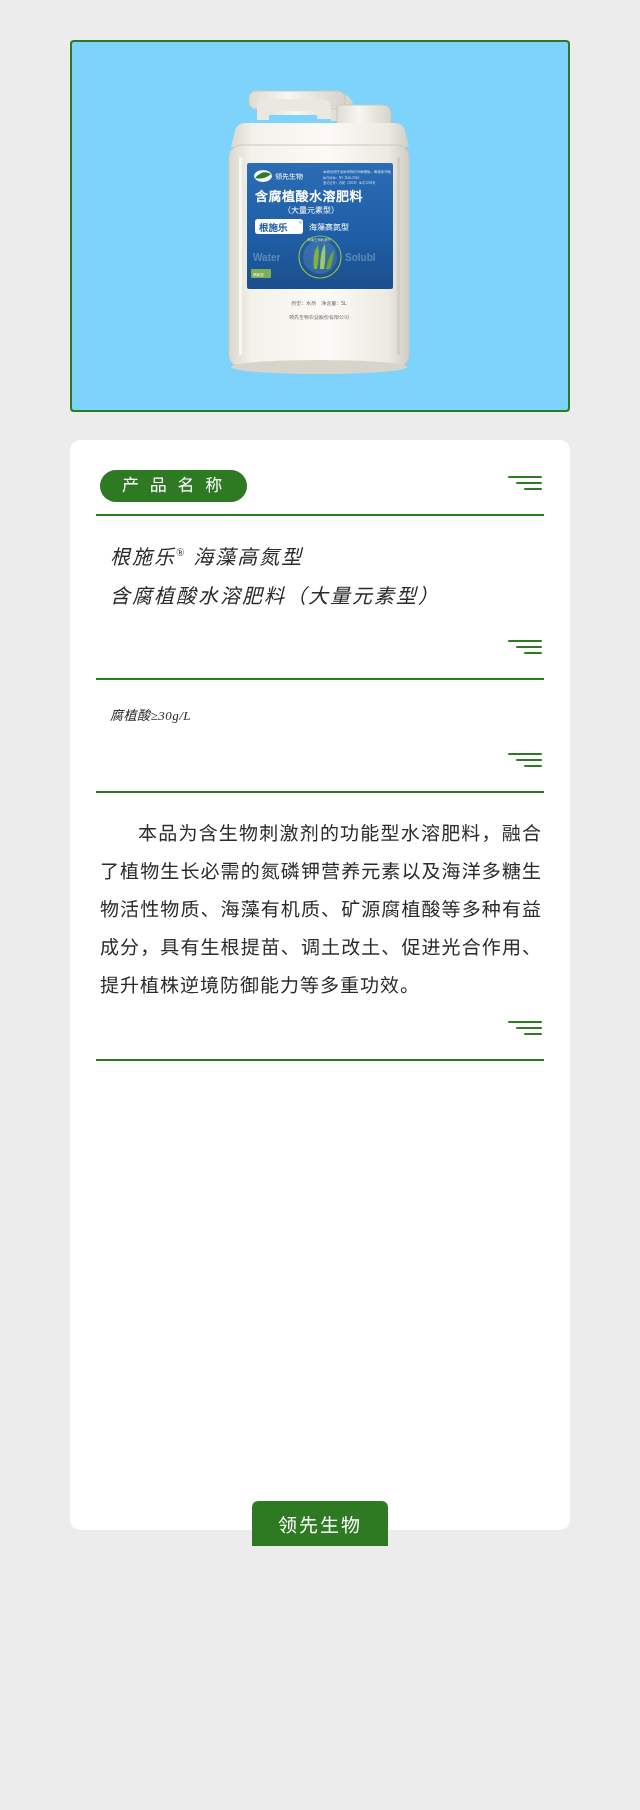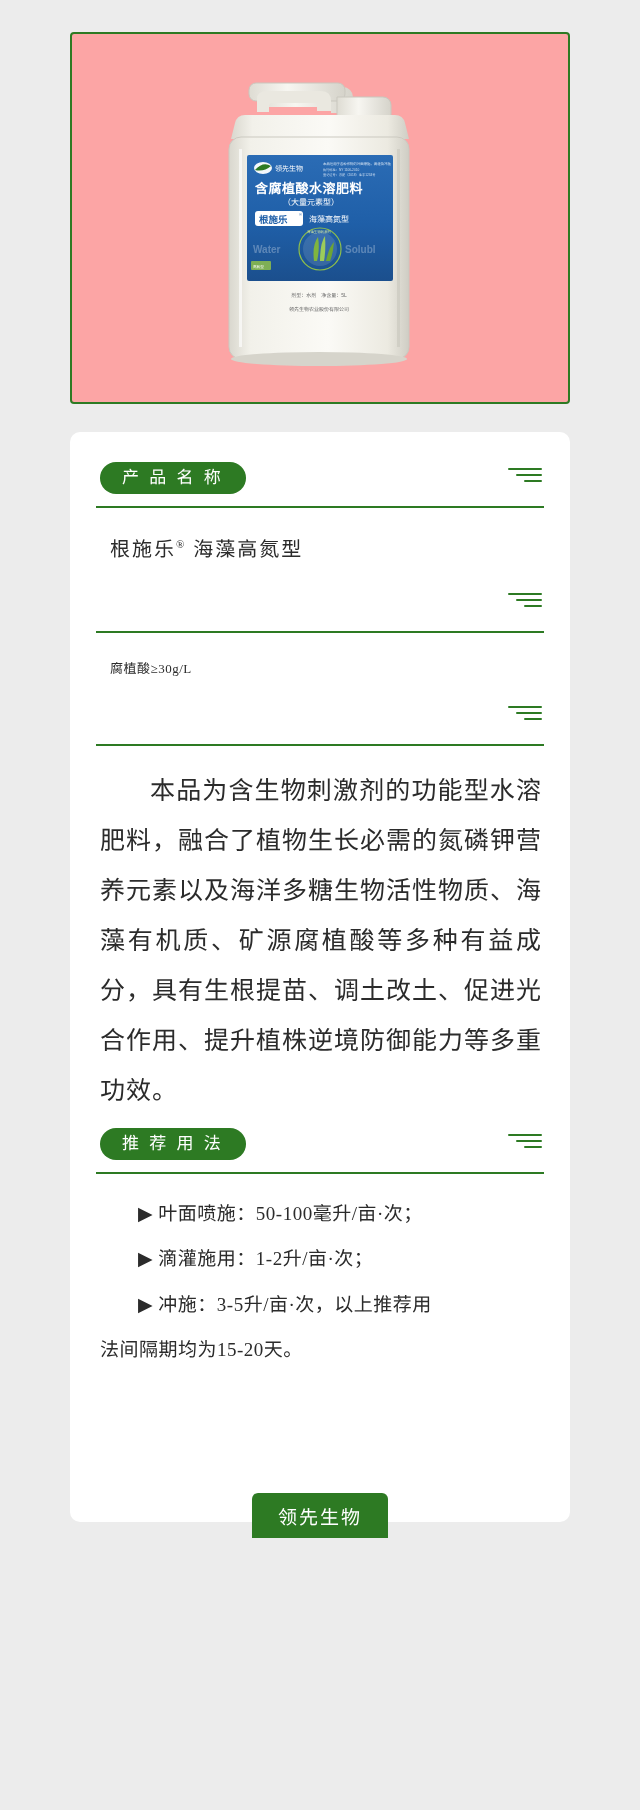--- a/index.html
+++ b/index.html
@@ -19,24 +19,24 @@
     width: 640px;
     min-height: 1810px;
     position: relative;
     background: #ececec;
     box-sizing: border-box;
     padding: 28px 0 0 0;
   }
 
   
   .product-card {
-    margin: 4px auto;
+    margin: 12px auto;
     width: 500px;
     height: 372px;
-    background: #fca5a5;
+    background: #7dd3fc;
     border: 2px solid #2d7a23;
     border-radius: 4px;
     box-sizing: border-box;
     position: relative;
     overflow: hidden;
   }
   .bottle-wrap {
     position: absolute;
     left: 50%;
     top: 50%;
@@ -68,21 +68,20 @@
     background: #2d7a23;
     color: #ffffff;
     font-size: 17px;
     letter-spacing: 3px;
     padding: 7px 22px 8px 22px;
     border-radius: 16px;
     line-height: 1;
     position: relative;
     z-index: 3;
     margin-left: 4px;
-    font-family: Liberation Serif, serif;
   }
   .rule {
     position: absolute;
     left: 0;
     right: 0;
     bottom: 4px;
     height: 2px;
     background: #2d7a23;
   }
   .tri-lines {
@@ -97,44 +96,44 @@
     height: 2px;
     background: #2d7a23;
     margin-bottom: 4px;
     border-radius: 1px;
   }
   .tri-lines i:nth-child(1) { width: 34px; margin-left: 0; }
   .tri-lines i:nth-child(2) { width: 26px; margin-left: 8px; }
   .tri-lines i:nth-child(3) { width: 18px; margin-left: 16px; }
 
   
-  .block { padding: 14px 4px 18px 14px; }
+  .block { padding: 14px 4px 18px 14px; font-style: italic; }
   .line {
     font-size: 19px;
     color: #2b2b2b;
     line-height: 1.95;
     letter-spacing: 1px;
     font-family: "Liberation Serif", "DejaVu Serif", serif;
   }
   .name-line {
     font-size: 20px;
     letter-spacing: 2px;
   }
   sup.reg { font-size: 11px; vertical-align: super; }
   .spec-line { font-size: 13px; letter-spacing: 0.5px; line-height: 2.1; }
 
   .desc {
-    font-size: 25px;
+    font-size: 19px;
     line-height: 2.0;
     color: #2b2b2b;
     text-align: justify;
     text-indent: 2em;
     letter-spacing: 1px;
     padding: 14px 2px 10px 4px;
-    font-family: Liberation Mono, monospace;
+    font-family: Liberation Sans, sans-serif;
   }
   .usage { padding: 14px 2px 6px 4px; }
   .usage p {
     margin: 0 0 10px 0;
     font-size: 19px;
     line-height: 1.85;
     color: #2b2b2b;
     text-indent: 2em;
     letter-spacing: 0.5px;
     font-family: "Liberation Serif", "DejaVu Serif", serif;
@@ -245,20 +244,21 @@
       <span class="pill">产 品 名 称</span>
       <span class="tri-lines">
           <i></i>
           <i></i>
           <i></i>
         </span>
       <span class="rule"></span>
     </div>
     <div class="block">
       <div class="line name-line"><span>根施乐</span><sup class="reg">®</sup><span> 海藻高氮型</span></div>
+      <div class="line name-line">含腐植酸水溶肥料（大量元素型）</div>
     </div>
 
     <div class="section-head">
       <span class="tri-lines">
           <i></i>
           <i></i>
           <i></i>
         </span>
       <span class="rule"></span>
     </div>
@@ -270,32 +270,25 @@
       <span class="tri-lines">
           <i></i>
           <i></i>
           <i></i>
         </span>
       <span class="rule"></span>
     </div>
     <div class="desc">本品为含生物刺激剂的功能型水溶肥料，融合了植物生长必需的氮磷钾营养元素以及海洋多糖生物活性物质、海藻有机质、矿源腐植酸等多种有益成分，具有生根提苗、调土改土、促进光合作用、提升植株逆境防御能力等多重功效。</div>
 
     <div class="section-head">
-      <span class="pill">推 荐 用 法</span>
-      <span class="tri-lines">
-          <i></i>
-          <i></i>
-          <i></i>
-        </span>
-      <span class="rule"></span>
-    </div>
-    <div class="usage">
-      <p>▶ 叶面喷施：50-100毫升/亩·次；</p>
-      <p>▶ 滴灌施用：1-2升/亩·次；</p>
-      <p>▶ 冲施：3-5升/亩·次，以上推荐用</p>
-      <p class="cont">法间隔期均为15-20天。</p>
+      <span class="tri-lines">
+          <i></i>
+          <i></i>
+          <i></i>
+        </span>
+      <span class="rule"></span>
     </div>
 
     <div class="footer-badge">领先生物</div>
   </div>
 
   <div style="height:40px"></div>
 </div>
 
 </body></html>

